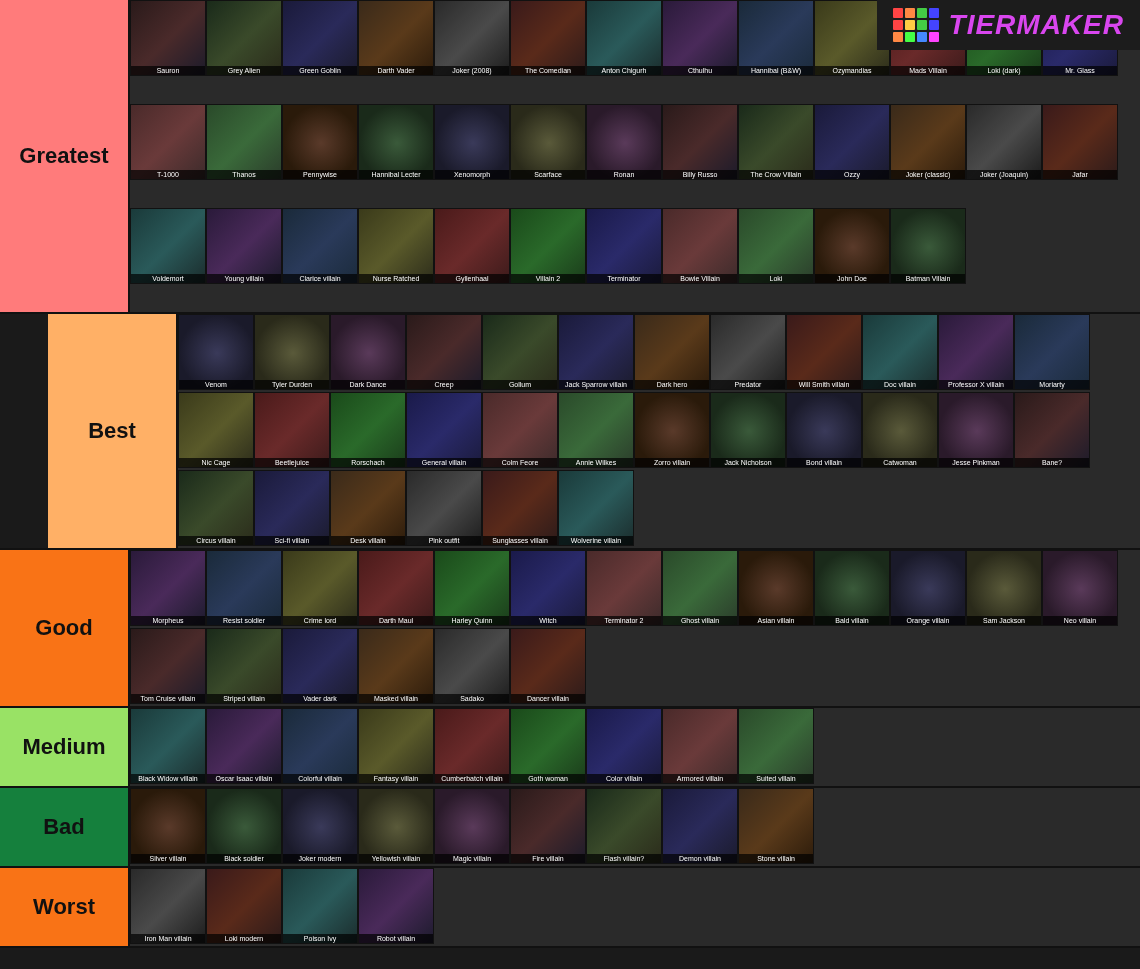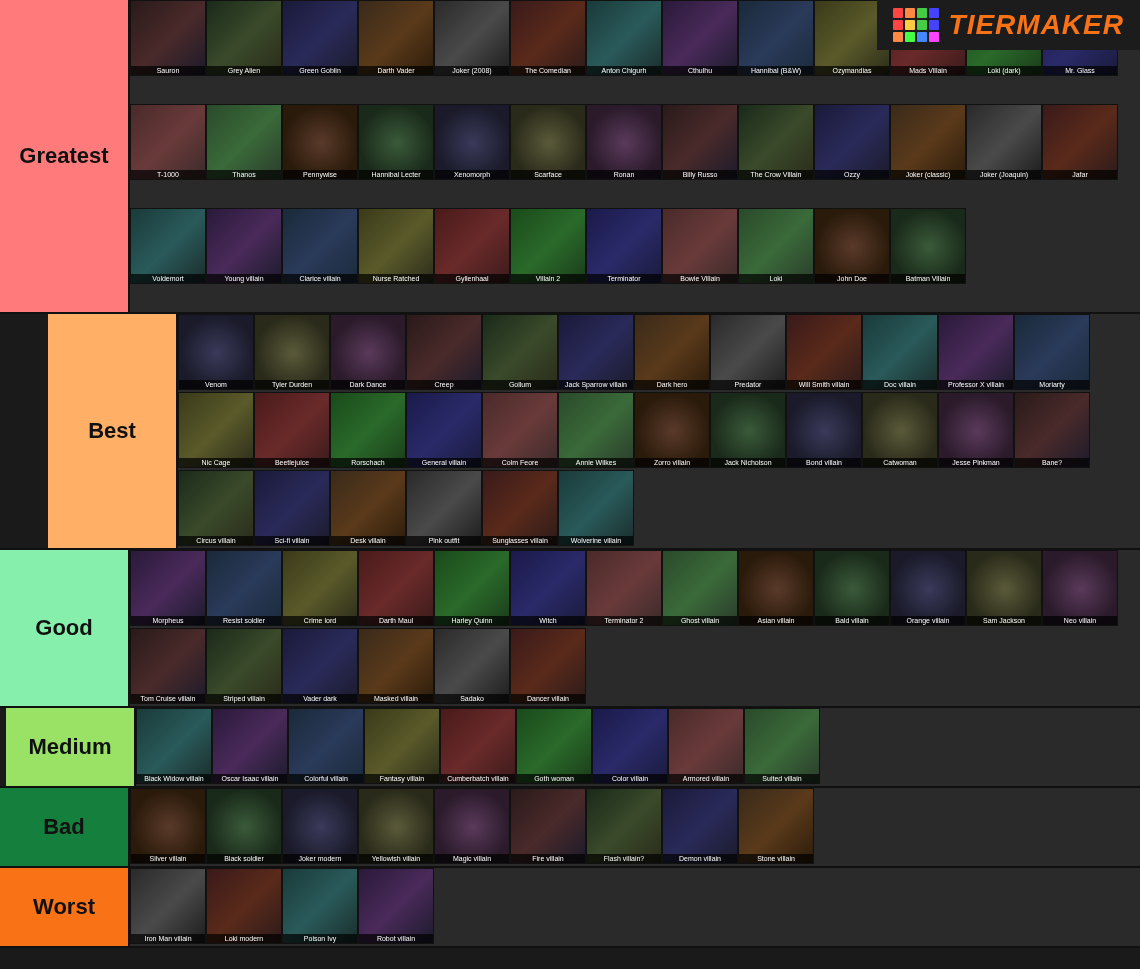--- a/index.html
+++ b/index.html
@@ -48,42 +48,42 @@
       height: 76px;
       flex-shrink: 0;
       border: 1px solid #111;
       overflow: hidden;
       position: relative;
     }
 
     
     .tier-greatest { background: #ff7b7b; }
     .tier-best { background: #ffb066; }
-    .tier-good { background: #86efac; }
+    .tier-good { background: #f97316; }
     .tier-medium { background: #99e265; }
     .tier-bad { background: #15803d; }
     .tier-worst { background: #f97316; }
 
     .logo-grid {
       display: grid;
       grid-template-columns: repeat(4, 10px);
       grid-template-rows: repeat(3, 10px);
       gap: 2px;
     }
 
     .logo-dot {
       width: 10px;
       height: 10px;
       border-radius: 1px;
     }
 
     .logo-text {
       font-size: 28px;
       font-weight: 900;
-      color: #f97316;
+      color: #d946ef;
       letter-spacing: 1px;
       text-transform: uppercase;
       font-style: italic;
     }
 
     
     .photo {
       width: 76px;
       height: 76px;
       background-size: cover;
@@ -516,21 +516,21 @@
           <div class="cell">
             <div class="photo p5"></div>
             <div class="cell-label">Sadako</div>
           </div>
           <div class="cell">
             <div class="photo p6"></div>
             <div class="cell-label">Dancer villain</div>
           </div>
         </div>
       </div>
-      <div class="tier-row" style="min-height: 78px; padding-left: 6px;">
+      <div class="tier-row" style="min-height: 78px;">
         <div class="tier-label tier-medium" style="min-height: 78px;">Medium</div>
         <div class="tier-content">
           <div class="cell">
             <div class="photo p7"></div>
             <div class="cell-label">Black Widow villain</div>
           </div>
           <div class="cell">
             <div class="photo p8"></div>
             <div class="cell-label">Oscar Isaac villain</div>
           </div>

